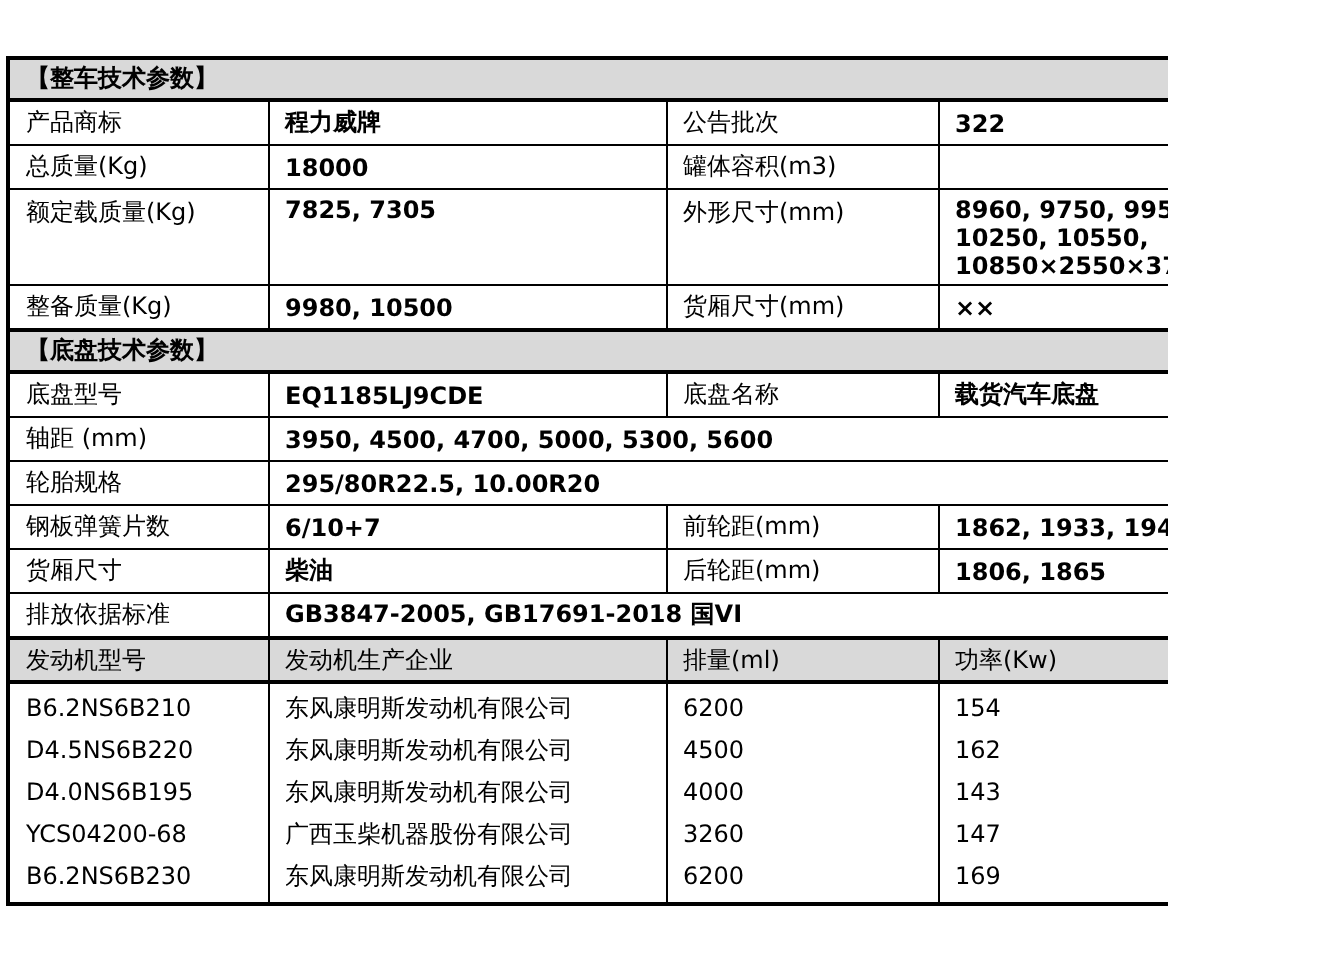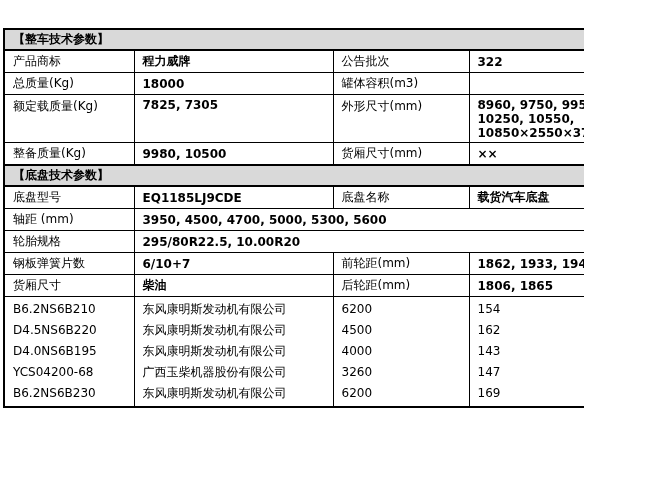--- a/index.html
+++ b/index.html
@@ -130,20 +130,30 @@
           <td class="value-cell">6/10+7</td>
           <td class="label-cell">前轮距(mm)</td>
           <td class="value-cell">1862, 1933, 1949</td>
         </tr>
         <tr class="data-row">
           <td class="label-cell">货厢尺寸</td>
           <td class="value-cell">柴油</td>
           <td class="label-cell">后轮距(mm)</td>
           <td class="value-cell">1806, 1865</td>
         </tr>
+        <tr class="data-row">
+          <td class="label-cell">排放依据标准</td>
+          <td class="value-cell" colspan="3">GB3847-2005, GB17691-2018 国VI</td>
+        </tr>
+        <tr class="engine-header-row">
+          <td class="engine-header-cell">发动机型号</td>
+          <td class="engine-header-cell">发动机生产企业</td>
+          <td class="engine-header-cell">排量(ml)</td>
+          <td class="engine-header-cell">功率(Kw)</td>
+        </tr>
         <tr class="engine-block-row">
           <td class="engine-block-cell">
             <div class="engine-line">B6.2NS6B210</div>
             <div class="engine-line">D4.5NS6B220</div>
             <div class="engine-line">D4.0NS6B195</div>
             <div class="engine-line">YCS04200-68</div>
             <div class="engine-line">B6.2NS6B230</div>
           </td>
           <td class="engine-block-cell">
             <div class="engine-line">东风康明斯发动机有限公司</div>

